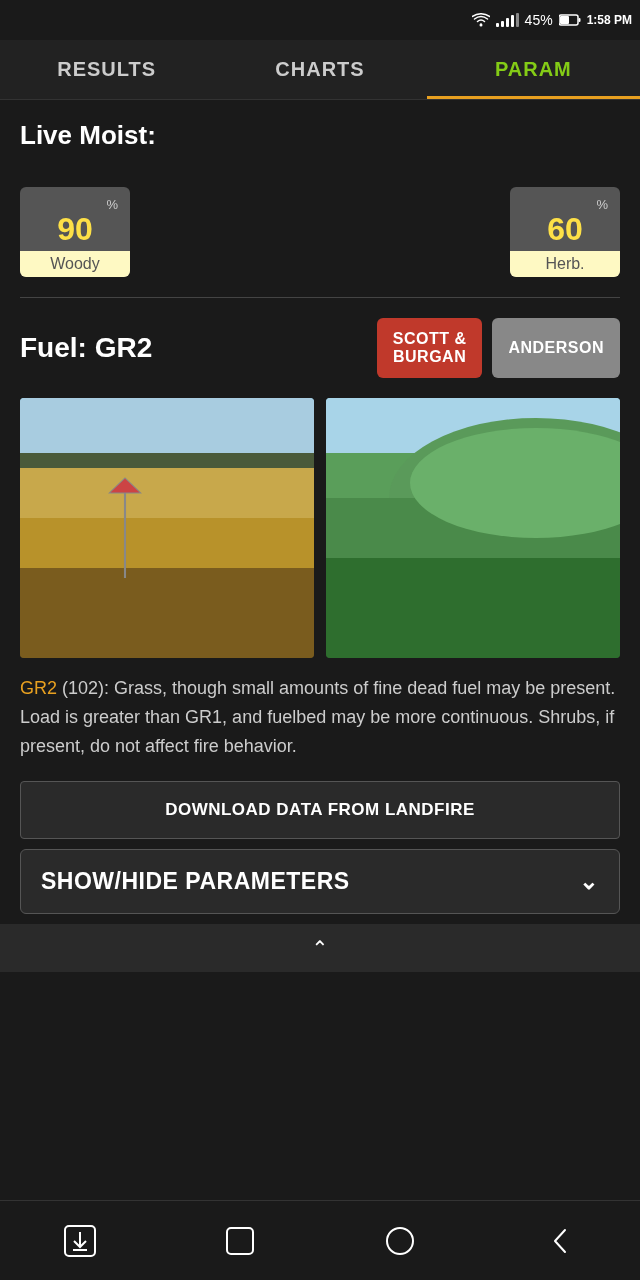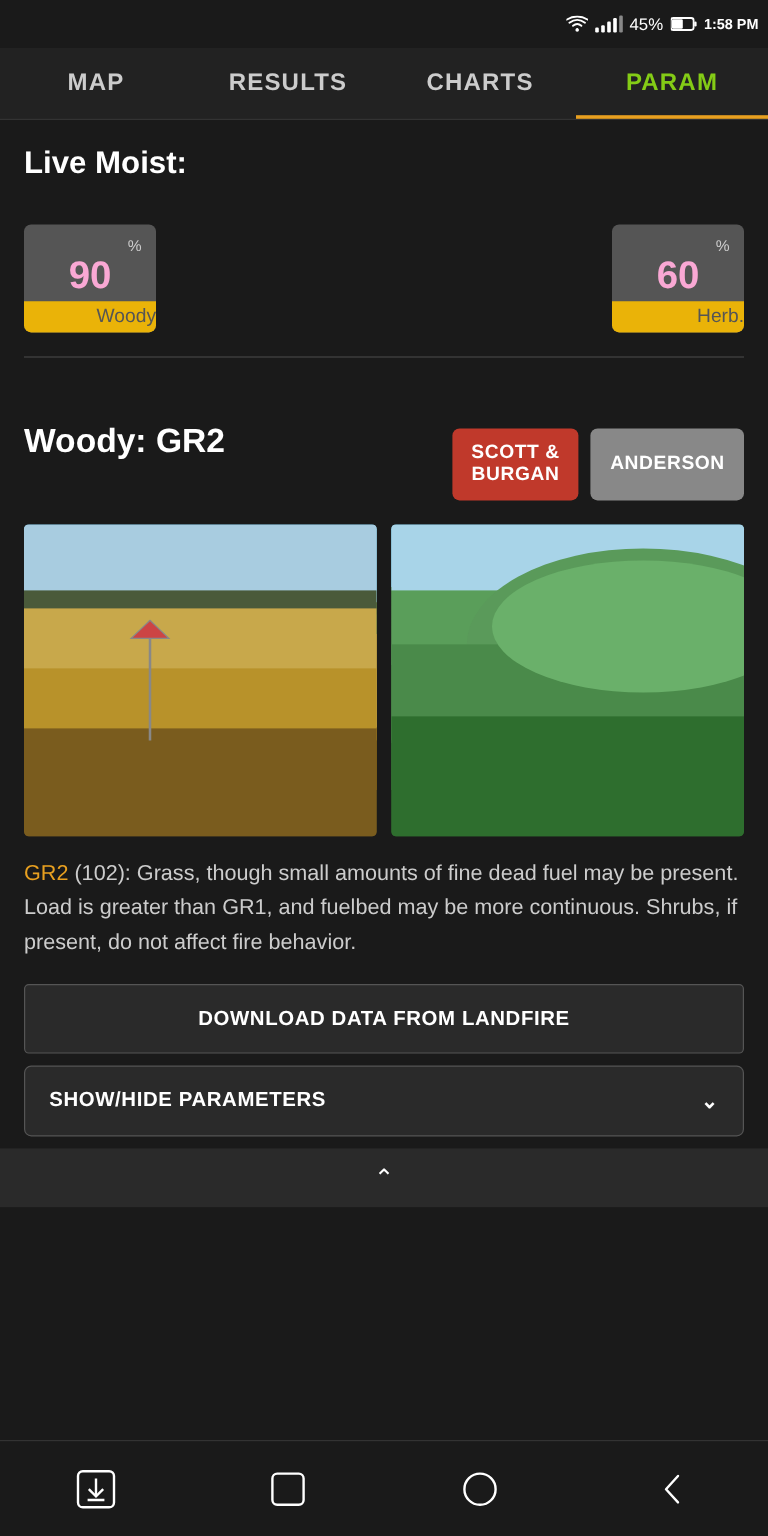--- a/index.html
+++ b/index.html
@@ -105,31 +105,31 @@
 
     .moisture-unit {
       font-size: 13px;
       color: #cccccc;
       text-align: right;
     }
 
     .moisture-value {
       font-size: 32px;
       font-weight: 700;
-      color: #f9a8d4;
+      color: #fde047;
       text-align: center;
       line-height: 1.1;
     }
 
     .moisture-label {
       font-size: 16px;
       color: #555555;
-      text-align: right;
+      text-align: center;
       margin-top: 4px;
-      background: #eab308;
+      background: #fef9c3;
       margin: 4px -12px -10px -12px;
       padding: 4px 0;
       border-radius: 0 0 6px 6px;
     }
 
     .divider {
       height: 1px;
       background: #444444;
       margin: 20px 0;
     }
@@ -145,21 +145,20 @@
     .fuel-title {
       font-size: 28px;
       font-weight: 700;
       color: #ffffff;
     }
 
     .fuel-btn-group {
       display: flex;
       gap: 10px;
       margin-left: auto;
-      margin-top: 39px;
     }
 
     .fuel-btn {
       padding: 12px 16px;
       border-radius: 6px;
       font-size: 16px;
       font-weight: 700;
       cursor: pointer;
       text-align: center;
       border: none;
@@ -253,21 +252,21 @@
       width: 100%;
       padding: 18px 20px;
       background: #2a2a2a;
       border: 1px solid #555555;
       border-radius: 6px;
       margin-bottom: 10px;
       cursor: pointer;
     }
 
     .action-btn-row span {
-      font-size: 17px;
+      font-size: 23px;
       font-weight: 600;
       color: #ffffff;
       letter-spacing: 0.5px;
     }
 
     .chevron-down {
       color: #c0392b;
       font-size: 22px;
     }
 
@@ -344,21 +343,20 @@
     <svg width="22" height="12" viewBox="0 0 22 12">
       <rect x="0" y="1" width="19" height="10" rx="2" stroke="white" stroke-width="1.5" fill="none"></rect>
       <rect x="1" y="2" width="9" height="8" rx="1" fill="white"></rect>
       <rect x="19.5" y="4" width="2" height="4" rx="1" fill="white"></rect>
     </svg>
     <span class="status-time">1:58 PM</span>
   </div>
 </div>
 
 <div class="nav-tabs">
-  <div class="nav-tab">MAP</div>
   <div class="nav-tab">RESULTS</div>
   <div class="nav-tab">CHARTS</div>
   <div class="nav-tab active">PARAM</div>
 </div>
 
 <div class="content">
 
   <div>
     <div class="section-title">Live Moist:</div>
     <div class="moisture-row">
@@ -374,21 +372,21 @@
         <div class="moisture-value">60</div>
         <div class="moisture-label">Herb.</div>
       </div>
     </div>
   </div>
 
   <div class="divider"></div>
 
   <div>
     <div class="fuel-header">
-      <div class="fuel-title">Woody: GR2</div>
+      <div class="fuel-title">Fuel: GR2</div>
       <div class="fuel-btn-group">
         <button class="fuel-btn active">SCOTT &amp;<br>BURGAN</button>
         <button class="fuel-btn inactive">ANDERSON</button>
       </div>
     </div>
 
     <div class="images-row">
       <div class="fuel-image fuel-image-left">
         
         <svg width="100%" height="100%" viewBox="0 0 280 260" preserveAspectRatio="none">

